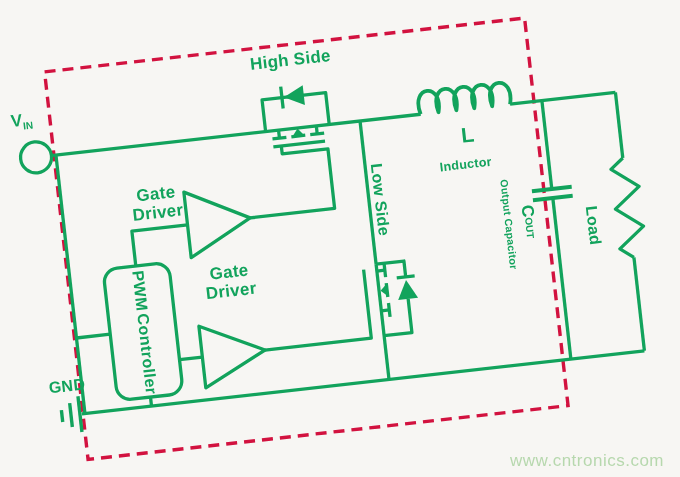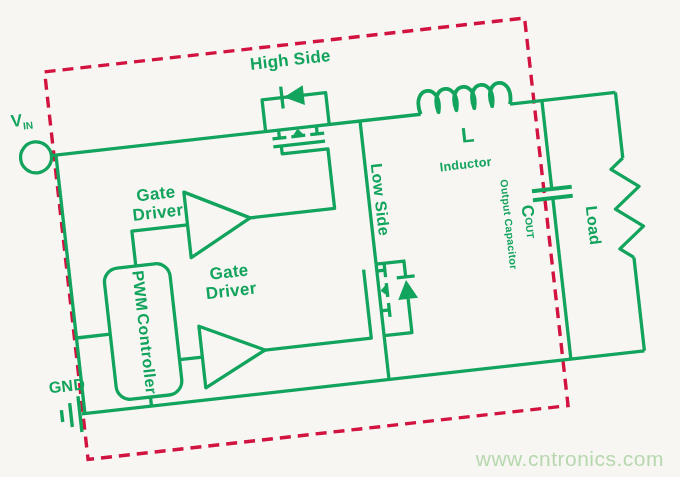--- a/index.html
+++ b/index.html
@@ -30,21 +30,21 @@
   .center{text-align:center;}
   .sub{font-size:10px;vertical-align:-4px;letter-spacing:0;}
   .pwm-box-text{
     position:absolute;left:108px;top:252px;height:116px;width:54px;
     writing-mode:vertical-lr;display:flex;flex-direction:row;
     align-items:center;justify-content:center;gap:2px;
   }
   .pwm-box-text div{color:var(--line);font-weight:bold;font-size:16px;text-align:center;letter-spacing:.5px;}
   .watermark{
     position:absolute;right:16px;bottom:6px;
-    font-size:21px;color:var(--wm);font-weight:normal;letter-spacing:.5px;
+    font-size:17px;color:var(--wm);font-weight:normal;letter-spacing:.5px;
   }
 </style>
 </head>
 <body>
 
 <div class="stage">
   <div class="rotor">
 
     <svg width="680" height="477" viewBox="0 0 680 477">
 

